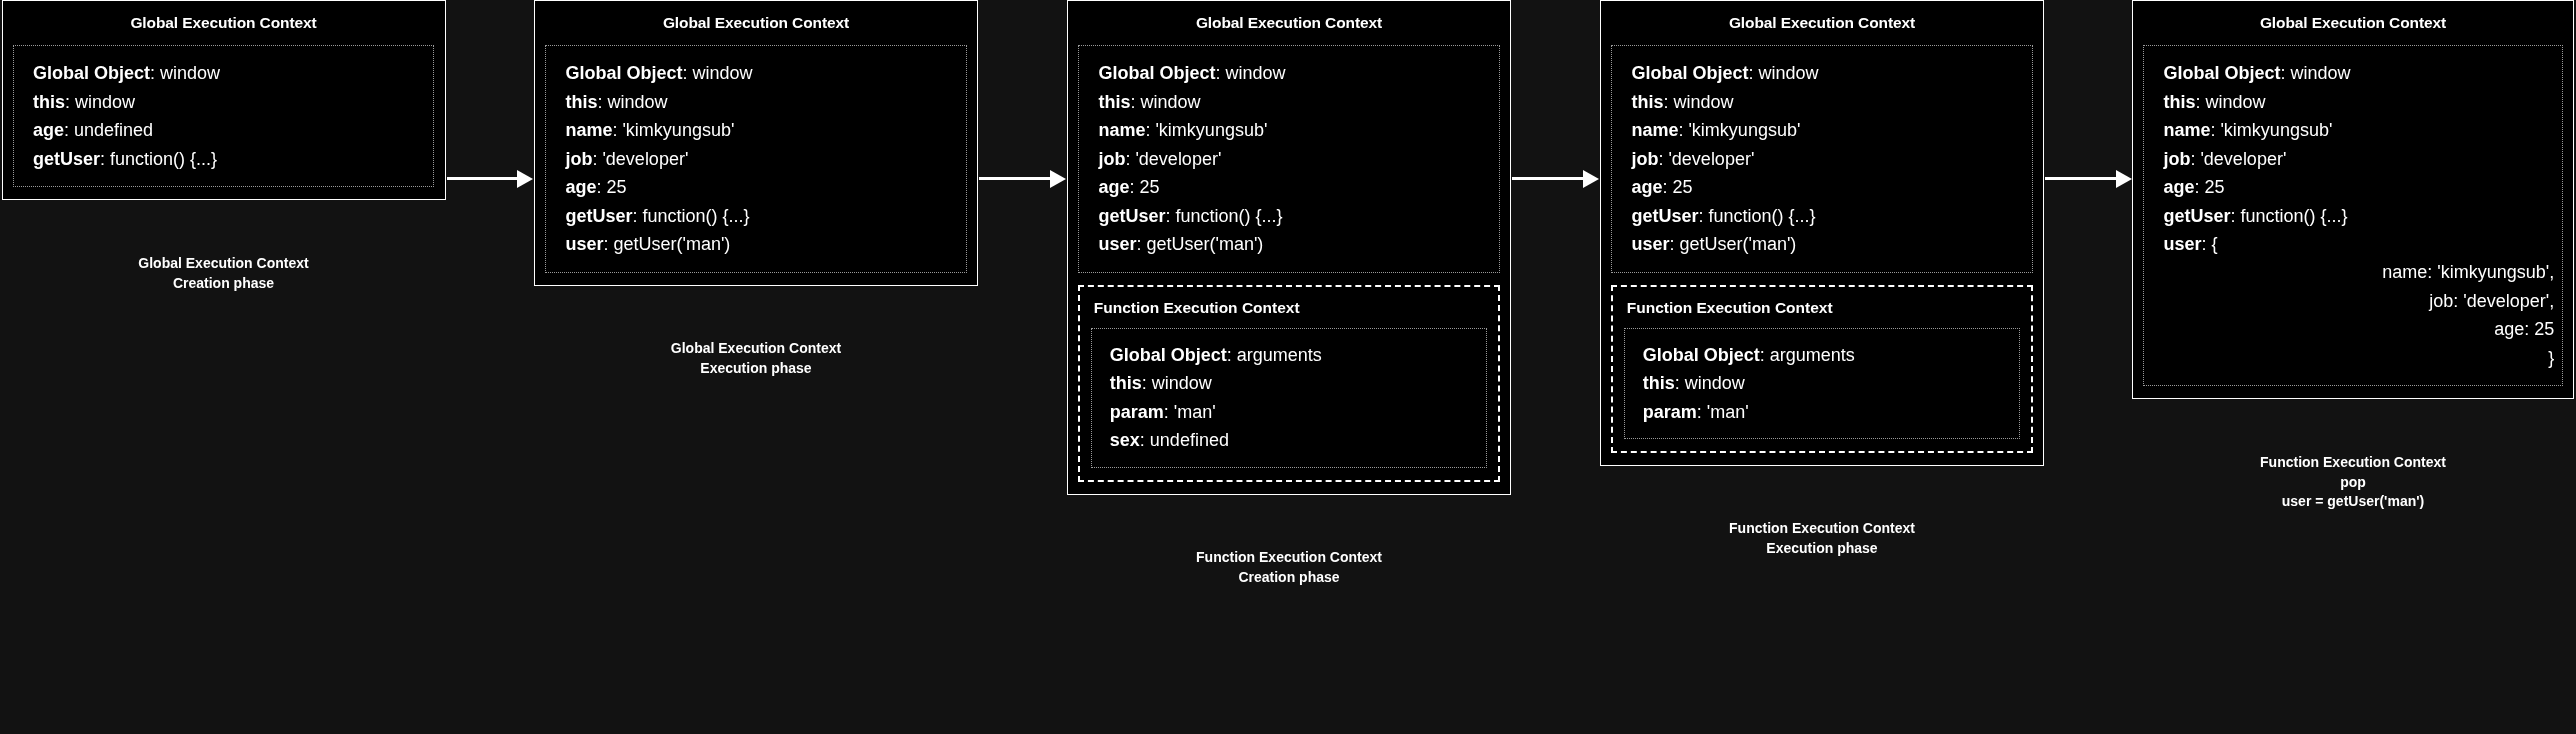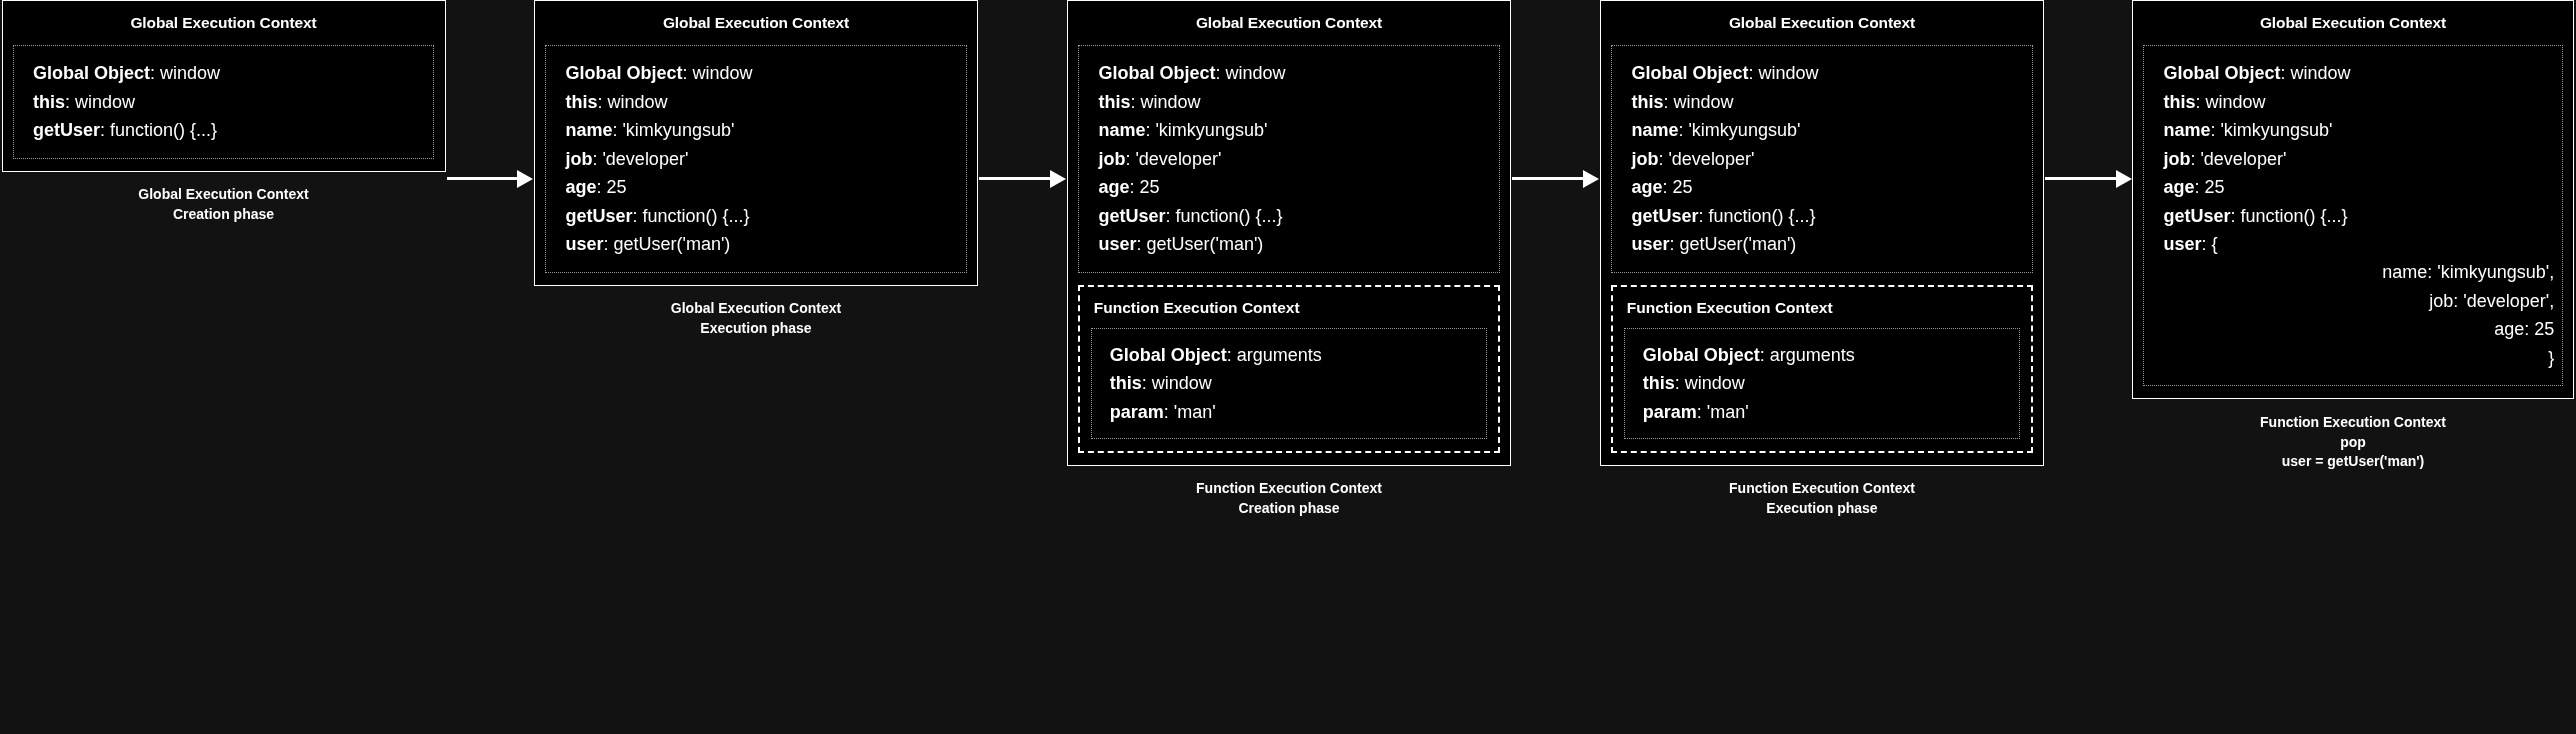--- a/index.html
+++ b/index.html
@@ -22,20 +22,21 @@
   }
 
   
   .panel {
     position: absolute;
     top: 0;
     width: 444px;
     display: flex;
     flex-direction: column;
     align-items: stretch;
+    gap: 40px;
   }
 
   .ctx-box {
     background: #000000;
     border: 1.5px solid #ffffff;
     box-sizing: border-box;
     padding: 7.4px 10.4px 12px 10.4px;
   }
 
   .ctx-title {
@@ -118,20 +119,21 @@
 <body>
 
 <div id="stage">
 
   <div class="panel" style="left:1.5px;">
     <div class="ctx-box">
       <div class="ctx-title">Global Execution Context</div>
       <div class="env-box">
         <div class="row"><span class="k">Global Object</span><span class="v">: </span><span class="v">window</span></div>
         <div class="row"><span class="k">this</span><span class="v">: </span><span class="v">window</span></div>
+        <div class="row"><span class="k">age</span><span class="v">: </span><span class="v">undefined</span></div>
         <div class="row"><span class="k">getUser</span><span class="v">: </span><span class="v">function() {...}</span></div>
       </div>
     </div>
     <div class="caption">Global Execution Context
 Creation phase</div>
   </div>
 
   <div class="arrow" style="left:447px; top:169px; width:86px;">
     <span class="shaft"></span>
     <span class="head"></span>
@@ -153,20 +155,52 @@
     <div class="caption">Global Execution Context
 Execution phase</div>
   </div>
 
   <div class="arrow" style="left:979px; top:169px; width:87px;">
     <span class="shaft"></span>
     <span class="head"></span>
   </div>
 
   <div class="panel" style="left:1067px;">
+    <div class="ctx-box">
+      <div class="ctx-title">Global Execution Context</div>
+      <div class="env-box">
+        <div class="row"><span class="k">Global Object</span><span class="v">: </span><span class="v">window</span></div>
+        <div class="row"><span class="k">this</span><span class="v">: </span><span class="v">window</span></div>
+        <div class="row"><span class="k">name</span><span class="v">: </span><span class="v">'kimkyungsub'</span></div>
+        <div class="row"><span class="k">job</span><span class="v">: </span><span class="v">'developer'</span></div>
+        <div class="row"><span class="k">age</span><span class="v">: </span><span class="v">25</span></div>
+        <div class="row"><span class="k">getUser</span><span class="v">: </span><span class="v">function() {...}</span></div>
+        <div class="row"><span class="k">user</span><span class="v">: </span><span class="v">getUser('man')</span></div>
+      </div>
+
+      <div class="fec-box">
+        <div class="fec-title">Function Execution Context</div>
+        <div class="env-box">
+          <div class="row"><span class="k">Global Object</span><span class="v">: </span><span class="v">arguments</span></div>
+          <div class="row"><span class="k">this</span><span class="v">: </span><span class="v">window</span></div>
+          <div class="row"><span class="k">param</span><span class="v">: </span><span class="v">'man'</span></div>
+          <div class="row"><span class="k">sex</span><span class="v">: </span><span class="v">undefined</span></div>
+        </div>
+      </div>
+    </div>
+    <div class="caption">Function Execution Context
+Creation phase</div>
+  </div>
+
+  <div class="arrow" style="left:1512px; top:169px; width:87px;">
+    <span class="shaft"></span>
+    <span class="head"></span>
+  </div>
+
+  <div class="panel" style="left:1600px;">
     <div class="ctx-box">
       <div class="ctx-title">Global Execution Context</div>
       <div class="env-box">
         <div class="row"><span class="k">Global Object</span><span class="v">: </span><span class="v">window</span></div>
         <div class="row"><span class="k">this</span><span class="v">: </span><span class="v">window</span></div>
         <div class="row"><span class="k">name</span><span class="v">: </span><span class="v">'kimkyungsub'</span></div>
         <div class="row"><span class="k">job</span><span class="v">: </span><span class="v">'developer'</span></div>
         <div class="row"><span class="k">age</span><span class="v">: </span><span class="v">25</span></div>
         <div class="row"><span class="k">getUser</span><span class="v">: </span><span class="v">function() {...}</span></div>
         <div class="row"><span class="k">user</span><span class="v">: </span><span class="v">getUser('man')</span></div>
@@ -175,51 +209,20 @@
       <div class="fec-box">
         <div class="fec-title">Function Execution Context</div>
         <div class="env-box">
           <div class="row"><span class="k">Global Object</span><span class="v">: </span><span class="v">arguments</span></div>
           <div class="row"><span class="k">this</span><span class="v">: </span><span class="v">window</span></div>
           <div class="row"><span class="k">param</span><span class="v">: </span><span class="v">'man'</span></div>
         </div>
       </div>
     </div>
     <div class="caption">Function Execution Context
-Creation phase</div>
-  </div>
-
-  <div class="arrow" style="left:1512px; top:169px; width:87px;">
-    <span class="shaft"></span>
-    <span class="head"></span>
-  </div>
-
-  <div class="panel" style="left:1600px;">
-    <div class="ctx-box">
-      <div class="ctx-title">Global Execution Context</div>
-      <div class="env-box">
-        <div class="row"><span class="k">Global Object</span><span class="v">: </span><span class="v">window</span></div>
-        <div class="row"><span class="k">this</span><span class="v">: </span><span class="v">window</span></div>
-        <div class="row"><span class="k">name</span><span class="v">: </span><span class="v">'kimkyungsub'</span></div>
-        <div class="row"><span class="k">job</span><span class="v">: </span><span class="v">'developer'</span></div>
-        <div class="row"><span class="k">age</span><span class="v">: </span><span class="v">25</span></div>
-        <div class="row"><span class="k">getUser</span><span class="v">: </span><span class="v">function() {...}</span></div>
-        <div class="row"><span class="k">user</span><span class="v">: </span><span class="v">getUser('man')</span></div>
-      </div>
-
-      <div class="fec-box">
-        <div class="fec-title">Function Execution Context</div>
-        <div class="env-box">
-          <div class="row"><span class="k">Global Object</span><span class="v">: </span><span class="v">arguments</span></div>
-          <div class="row"><span class="k">this</span><span class="v">: </span><span class="v">window</span></div>
-          <div class="row"><span class="k">param</span><span class="v">: </span><span class="v">'man'</span></div>
-        </div>
-      </div>
-    </div>
-    <div class="caption">Function Execution Context
 Execution phase</div>
   </div>
 
   <div class="arrow" style="left:2045px; top:169px; width:87px;">
     <span class="shaft"></span>
     <span class="head"></span>
   </div>
 
   <div class="panel" style="left:2132px; width:442px;">
     <div class="ctx-box">

